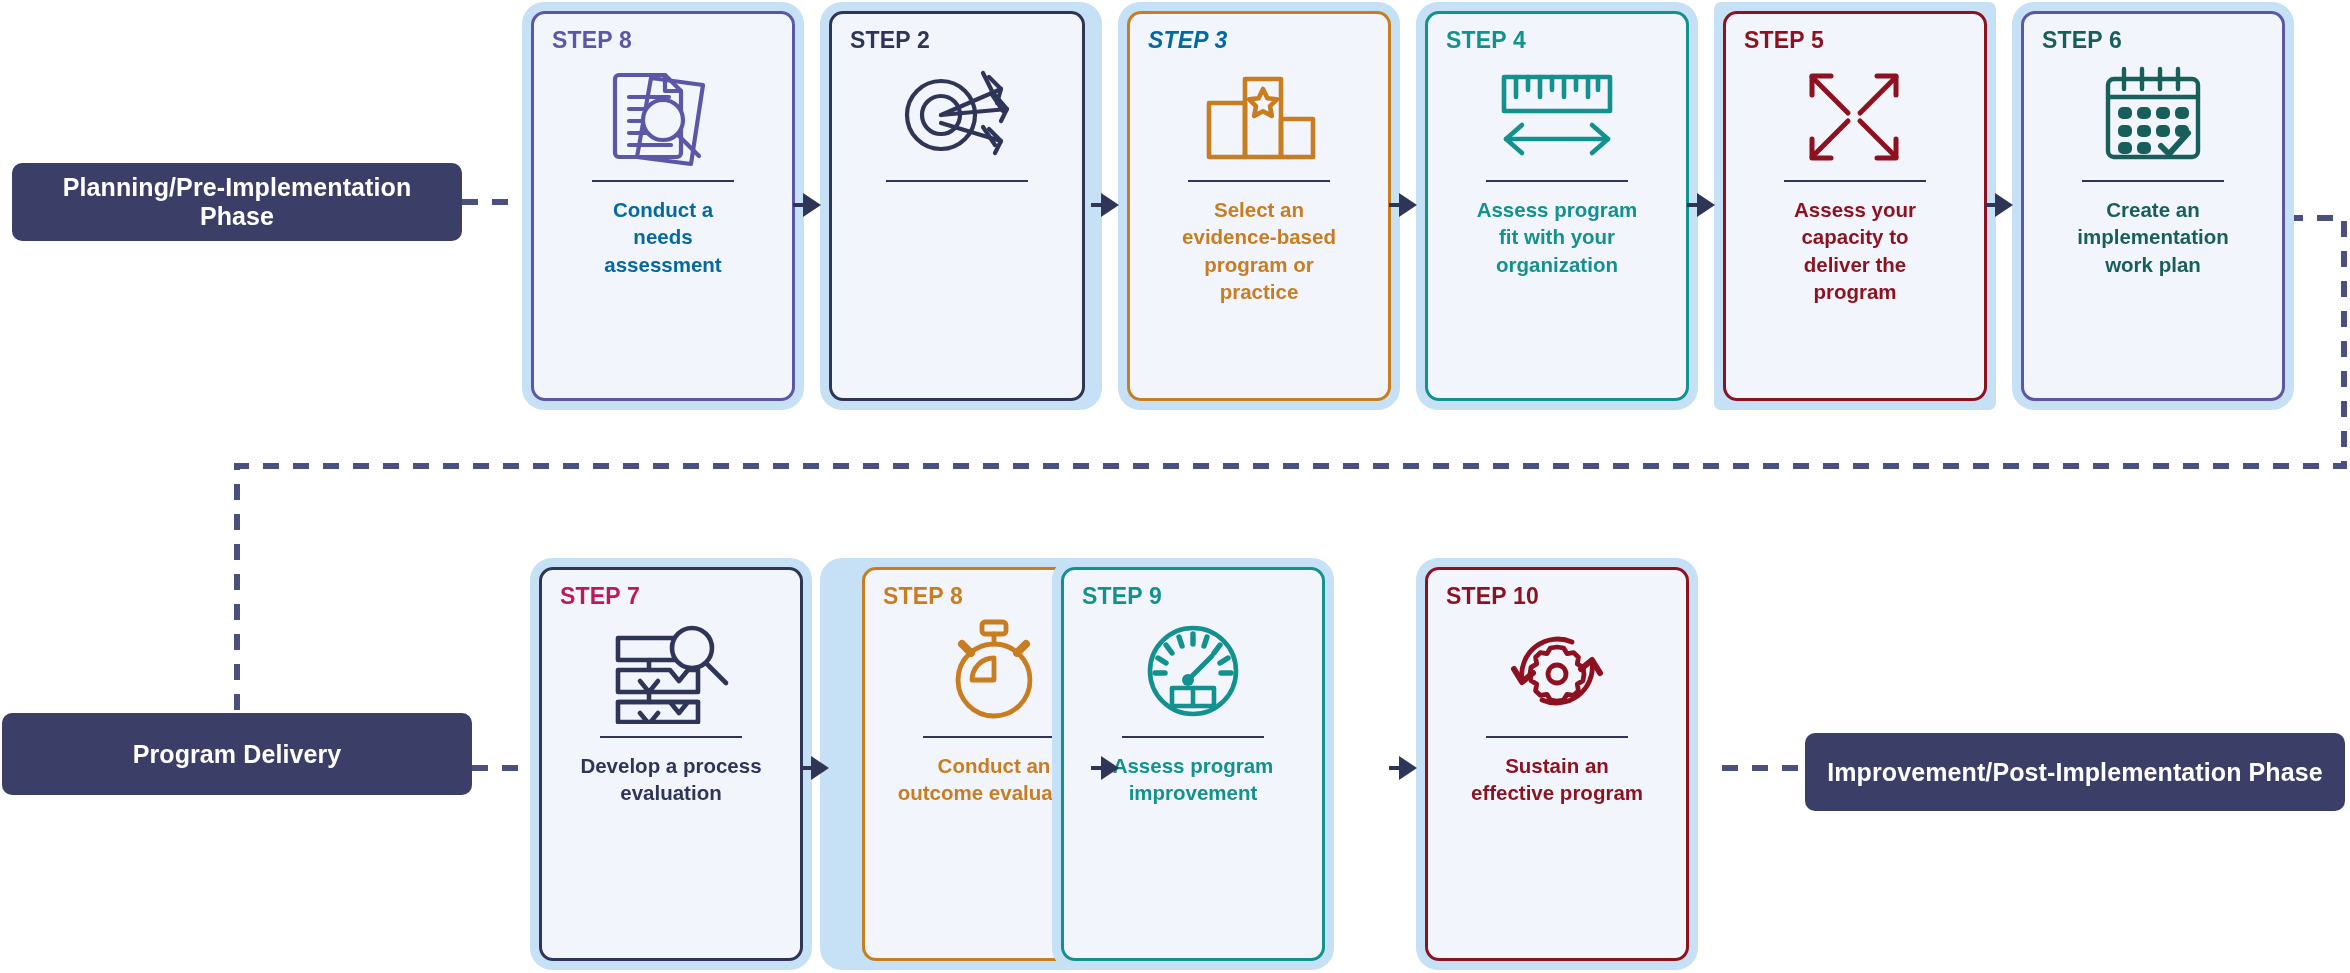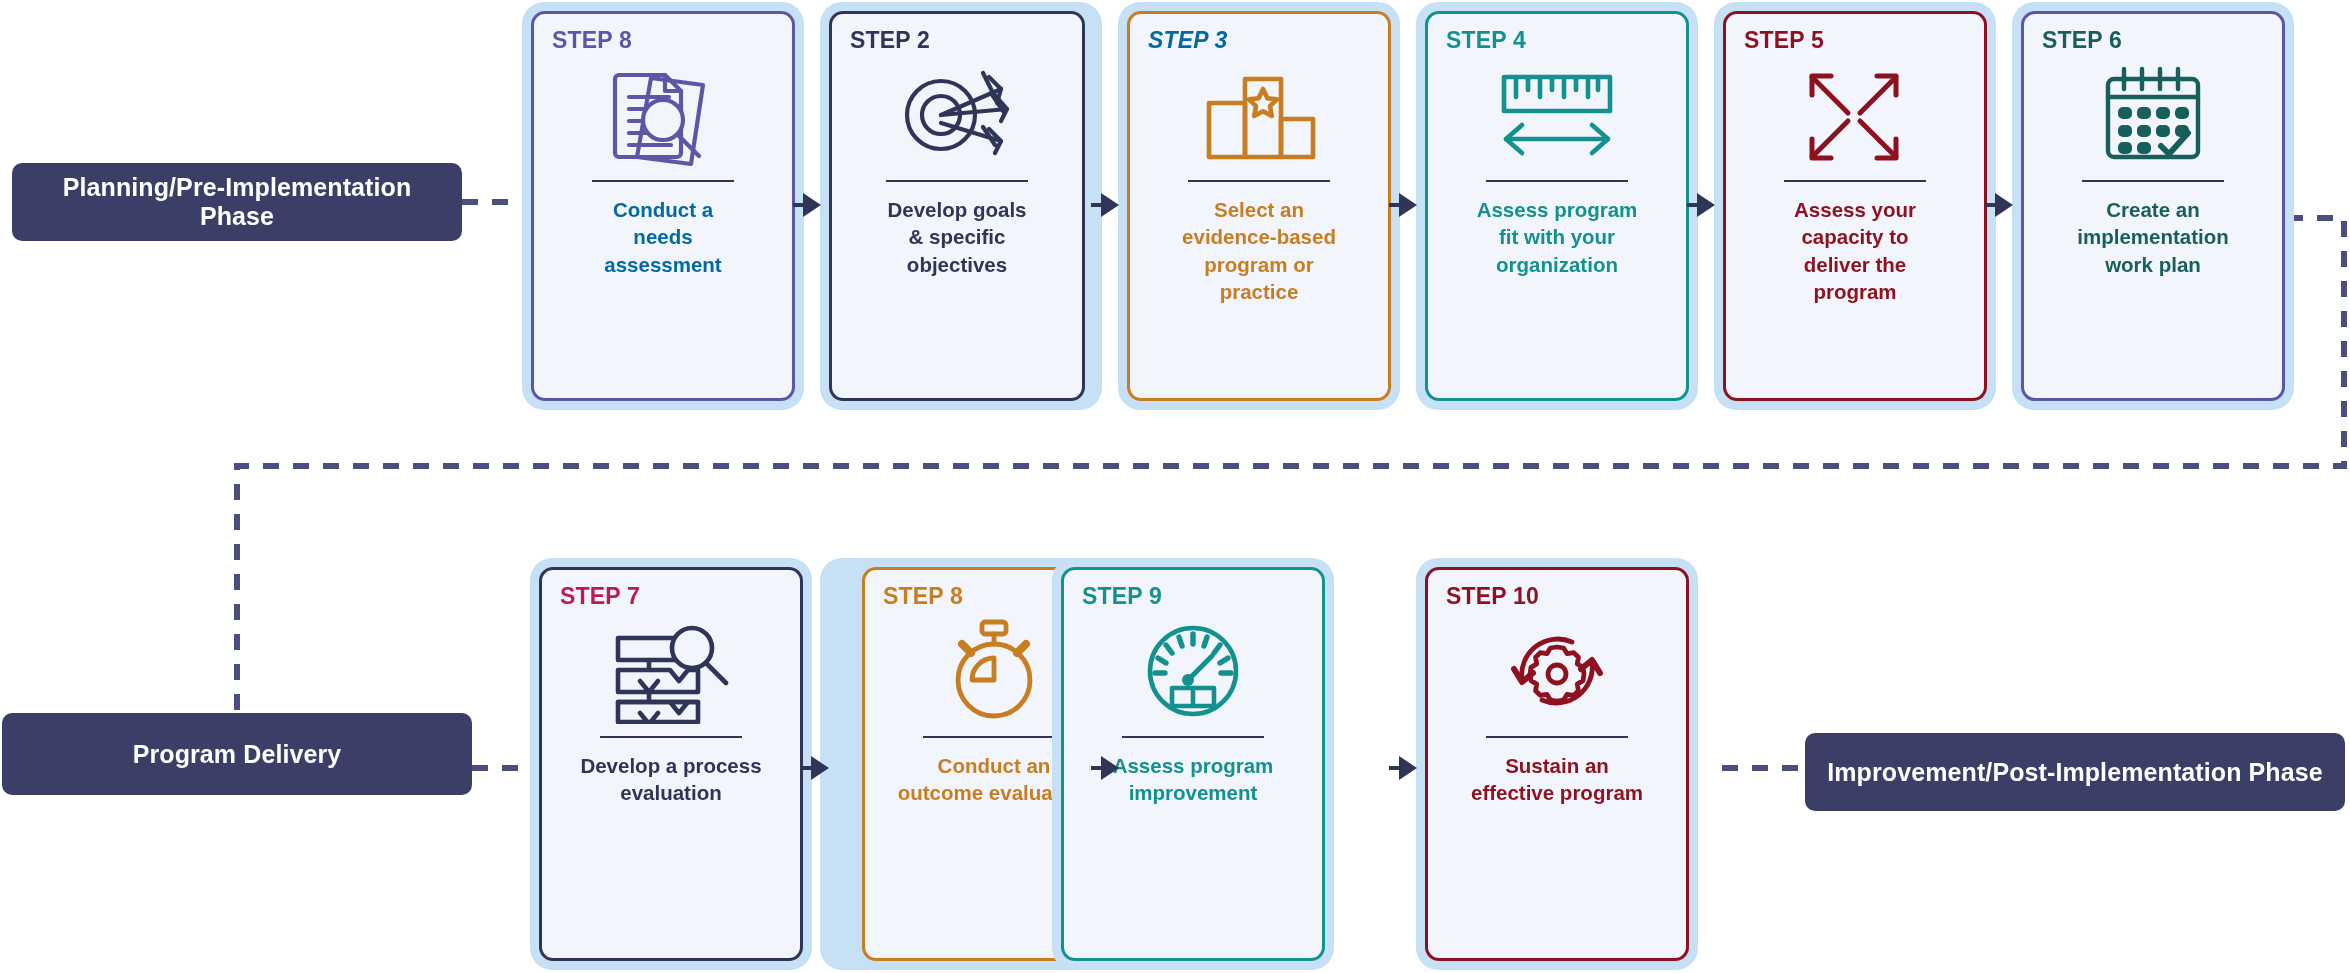--- a/index.html
+++ b/index.html
@@ -158,23 +158,20 @@
             <path d="M44 60 L104 78"></path>
           <path d="M92 14 L104 26 L100 40"></path>
             <path d="M86 10 L96 30"></path>
           <path d="M98 32 L110 46 L104 58"></path>
             <path d="M94 30 L106 48"></path>
           <path d="M92 66 L104 78 L98 90"></path>
             <path d="M86 64 L98 82"></path>
         </svg>
       </div>
       <div class="divider"></div>
-      <div class="card-text" style="color:#2e3556;">Develop goals
-&amp; specific
-objectives</div>
     </div>
   </div>
   <div class="arrow" style="left:1091px;top:192px;">
     <svg width="30" height="26" viewBox="0 0 30 26">
         <path d="M0 11 h10 v4 h-10 z" fill="#2e3556"></path>
         <path d="M10 1 L28 13 L10 25 Z" fill="#2e3556"></path>
       </svg>
   </div>
 
   <div class="card-outer" style="left:1118px;top:2px;width:282px;height:408px;">
@@ -220,21 +217,21 @@
 organization</div>
     </div>
   </div>
   <div class="arrow" style="left:1687px;top:192px;">
     <svg width="30" height="26" viewBox="0 0 30 26">
         <path d="M0 11 h10 v4 h-10 z" fill="#2e3556"></path>
         <path d="M10 1 L28 13 L10 25 Z" fill="#2e3556"></path>
       </svg>
   </div>
 
-  <div class="card-outer" style="left:1714px;top:2px;width:282px;height:408px;">
+  <div class="card-outer" style="left:1714px;top:2px;width:282px;height:408px;border-radius:7px;">
     <div class="card" style="width:264px;height:390px;border-color:#8e111f;">
       <div class="step-label" style="color:#8e111f;">STEP 5</div>
       <div class="icon-wrap">
         <svg width="110" height="104" viewBox="0 0 110 104" fill="none" stroke="#8e111f" stroke-width="5" stroke-linecap="round" stroke-linejoin="round">
           <path d="M48 50 L12 14"></path>
             <path d="M12 32 V13 H31"></path>
           <path d="M60 50 L96 14"></path>
             <path d="M77 13 H96 V32"></path>
           <path d="M48 58 L12 94"></path>
             <path d="M31 95 H12 V76"></path>

